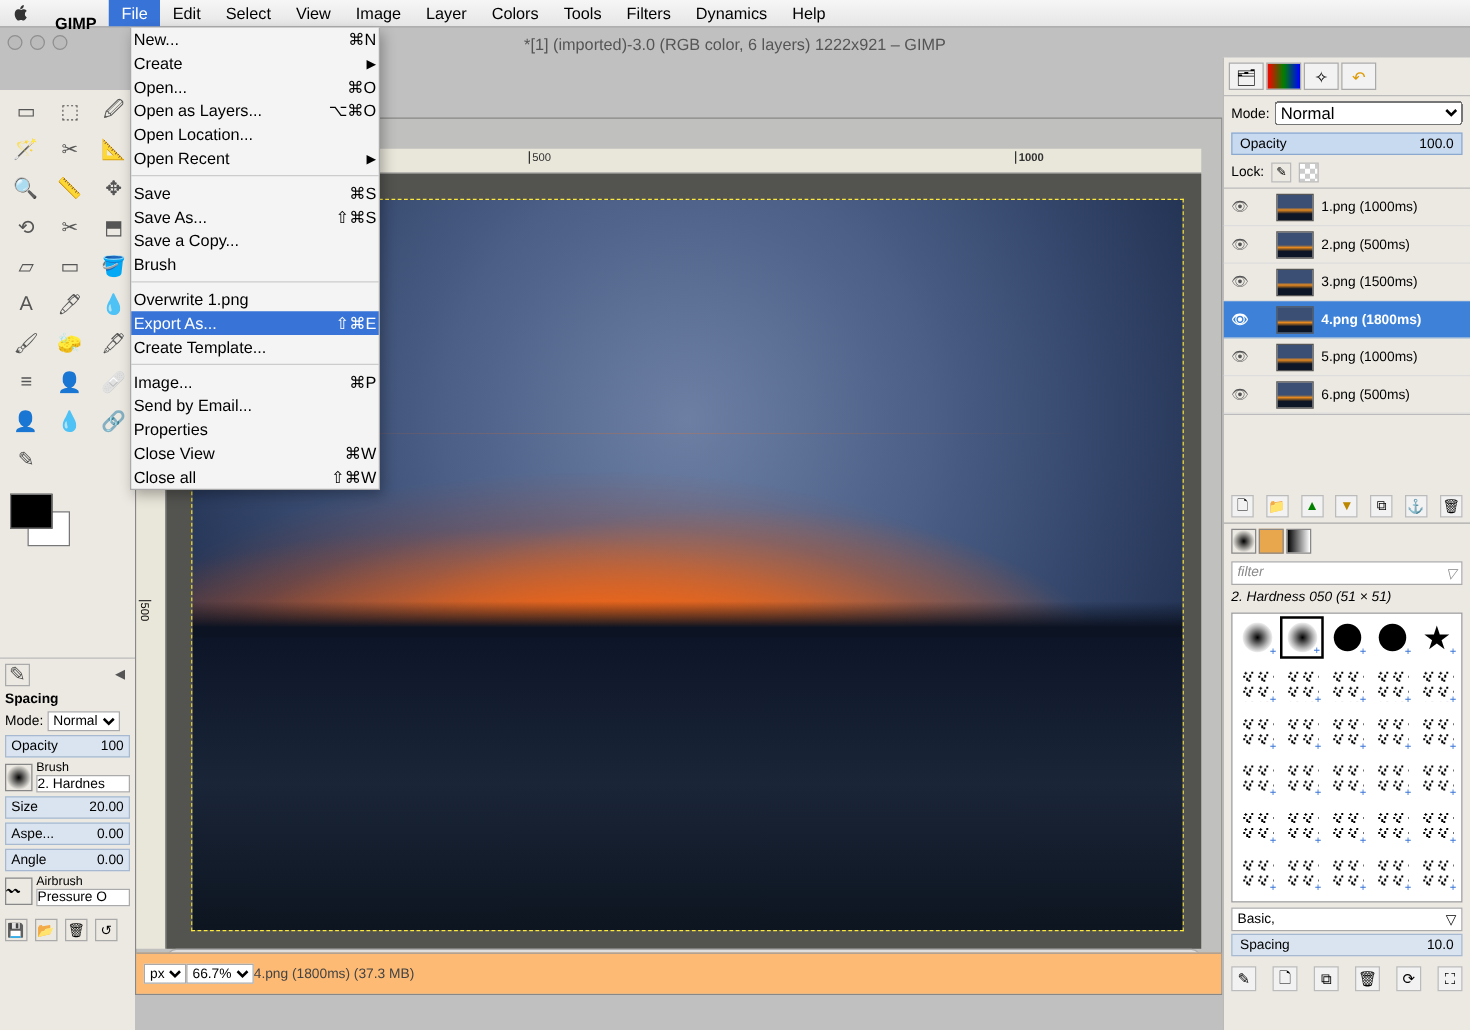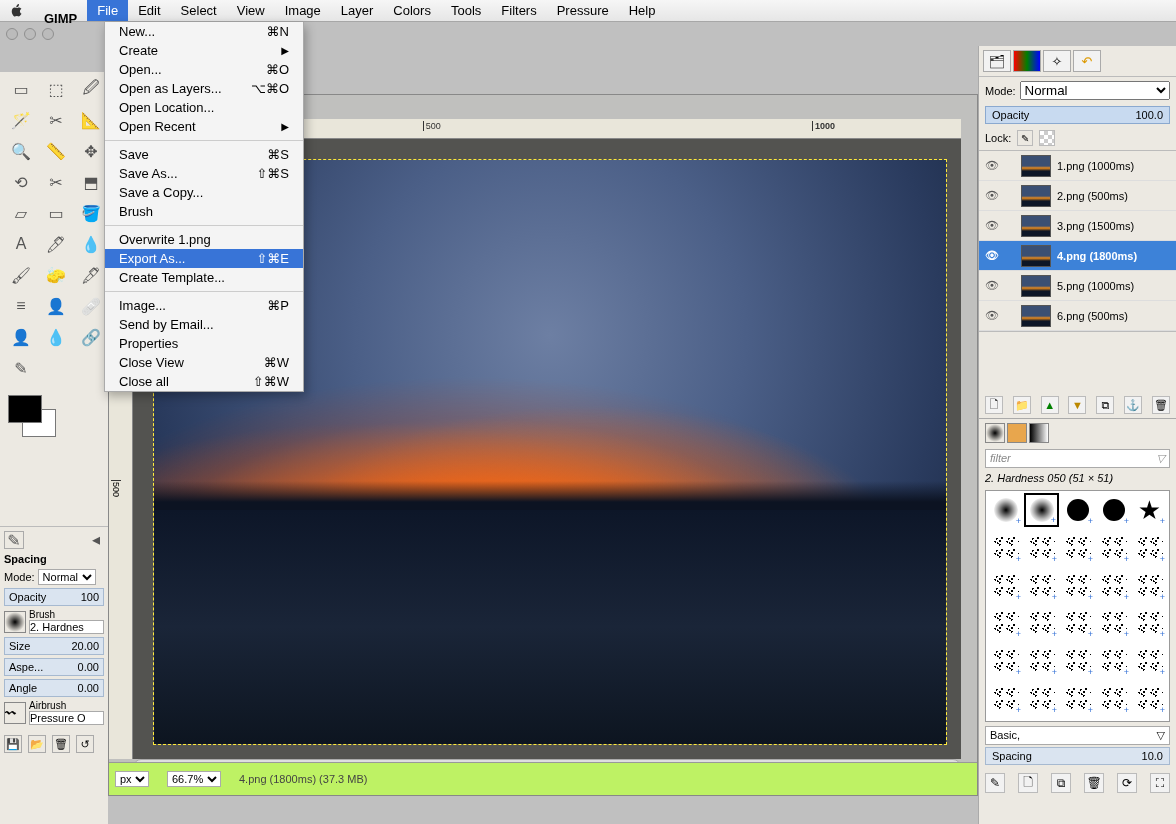--- a/index.html
+++ b/index.html
@@ -7,21 +7,21 @@
 
 
 .menubar { height: 22px; background: linear-gradient(#f6f6f6,#e6e6e6); border-bottom: 1px solid #a7a7a7; display: flex; align-items: center; padding: 0 10px; gap: 0; }
 .menubar .apple { width: 14px; height: 14px; margin-right: 10px; }
 .menubar .item { padding: 3px 10px; cursor: default; }
 .menubar .item.app { font-weight: bold; margin-top: 16px; }
 .menubar .item.active { background: #3874d7; color: #fff; }
 
 
 .dropdown { position: absolute; left: 104px; top: 22px; width: 200px; background: #f4f4f4; border: 1px solid #aaa; border-top: none; box-shadow: 2px 4px 10px rgba(0,0,0,.3); z-index: 100; }
-.dropdown .row { display:flex; justify-content:space-between; padding: 2px 14px; font-size: 13px; cursor: default; align-items:center; height:19px; }
+.dropdown .row { display:flex; justify-content:space-between; padding: 2px 2px; font-size: 13px; cursor: default; align-items:center; height:19px; }
 .dropdown .row.highlight { background: #3874d7; color:#fff; }
 .dropdown hr { border:none; border-top:1px solid #ccc; margin: 4px 0; }
 .dropdown .arrow { font-size:10px; }
 
 
 .mainwin { position:absolute; left:0; top:22px; right:0; bottom:0; }
 .traffic { position:absolute; left:6px; top:6px; display:flex; gap:6px; }
 .traffic span { width:12px; height:12px; border-radius:50%; background:#bbb; border:1px solid #8f8f8f; display:inline-block; }
 .wintitle { text-align:center; font-size:13px; color:#555; padding:6px 0; }
 
@@ -45,21 +45,21 @@
 .rulerTop .tick { position:absolute; top:2px; border-left:1px solid #333; height:10px; padding-left:2px; }
 .rulerLeft { position:absolute; left:0; top:44px; bottom:36px; width:24px; background:#e9e6da; border-right:1px solid #888; }
 .rulerLeft .tick { position:absolute; left:2px; border-top:1px solid #333; width:10px; font-size:9px; padding-top:1px; }
 .canvas { position:absolute; left:24px; top:44px; right:16px; bottom:36px; background:#535350; overflow:hidden; }
 .artwork { position:absolute; left:20px; top:20px; right:14px; bottom:14px; border:1px dashed #ffeb3b; overflow:hidden; }
 .sky { position:absolute; inset:0; background: radial-gradient(ellipse at 50% 30%, #6d7fa3 0%, #4b5f87 35%, #2a3b5e 70%, #121e36 100%); }
 .lava { position:absolute; left:0; right:0; bottom:26%; height:42%; background: radial-gradient(ellipse at 40% 80%, rgba(255,130,20,.95) 0%, rgba(255,100,10,.7) 20%, rgba(200,60,0,.2) 45%, transparent 60%), radial-gradient(ellipse at 55% 82%, rgba(255,150,30,.9) 0%, rgba(255,110,15,.6) 18%, transparent 50%), radial-gradient(ellipse at 28% 85%, rgba(255,140,25,.85) 0%, rgba(255,100,10,.5) 15%, transparent 45%); }
 .ground { position:absolute; left:0; right:0; bottom:0; height:40%; background: linear-gradient(#0d1628, #1a2538, #0d1520); }
 .silhouette { position:absolute; left:0; right:0; bottom:39%; height:6%; background: linear-gradient(transparent, #0c1322 60%); }
 .hscroll { position:absolute; left:24px; right:16px; bottom:20px; height:16px; background:#dedede; border:1px solid #aaa; border-radius:8px; }
-.statusbar { position:absolute; left:0; right:0; bottom:0; height:20px; background:#bef264; border-top:1px solid #999; display:flex; align-items:center; padding:16px 6px; gap:18px; font-size:11px; color:#444; }
+.statusbar { position:absolute; left:0; right:0; bottom:0; height:20px; background:#fdba74; border-top:1px solid #999; display:flex; align-items:center; padding:16px 6px; gap:0; font-size:11px; color:#444; }
 .statusbar select, .statusbar input { font-size:11px; border:1px solid #aaa; background:#fff; }
 
 
 .rightpanels { position:absolute; right:0; top:24px; width:198px; bottom:0; background:#ece9e2; border-left:1px solid #aaa; }
 .rtabs { display:flex; gap:2px; padding:4px; border-bottom:1px solid #bbb; }
 .rtab { width:28px; height:22px; border:1px solid #aaa; background:#f2f2f2; display:flex; align-items:center; justify-content:center; font-size:13px; }
 .modeRow { display:flex; align-items:center; padding:4px 6px; gap:4px; font-size:11px; }
 .modeRow select { flex:1; }
 .opacityRow { margin:2px 6px; background:#c8daf0; border:1px solid #8ba9cf; display:flex; justify-content:space-between; padding:2px 6px; font-size:11px; }
 .lockRow { display:flex; align-items:center; gap:6px; padding:4px 6px; font-size:11px; }
@@ -101,21 +101,21 @@
   <span class="item app">GIMP</span>
   <span class="item active">File</span>
   <span class="item">Edit</span>
   <span class="item">Select</span>
   <span class="item">View</span>
   <span class="item">Image</span>
   <span class="item">Layer</span>
   <span class="item">Colors</span>
   <span class="item">Tools</span>
   <span class="item">Filters</span>
-  <span class="item">Pressure</span>
+  <span class="item">Dynamics</span>
   <span class="item">Help</span>
 </div>
 
 <div class="dropdown" id="dropdown">
     <div class="row">
       <span>New...</span>
       <span>⌘N</span>
     </div>
     <div class="row">
       <span>Create</span>
@@ -182,20 +182,21 @@
       <span>⇧⌘W</span>
     </div>
   </div>
 
 <div class="mainwin">
   <div class="traffic">
       <span></span>
       <span></span>
       <span></span>
     </div>
+  <div class="wintitle">*[1] (imported)-3.0 (RGB color, 6 layers) 1222x921 – GIMP</div>
 
   <div class="toolbox">
     <div class="toolgrid" id="toolgrid">
         <div class="tbtn">▭</div>
         <div class="tbtn">⬚</div>
         <div class="tbtn">🖉</div>
         <div class="tbtn">🪄</div>
         <div class="tbtn">✂</div>
         <div class="tbtn">📐</div>
         <div class="tbtn">🔍</div>

